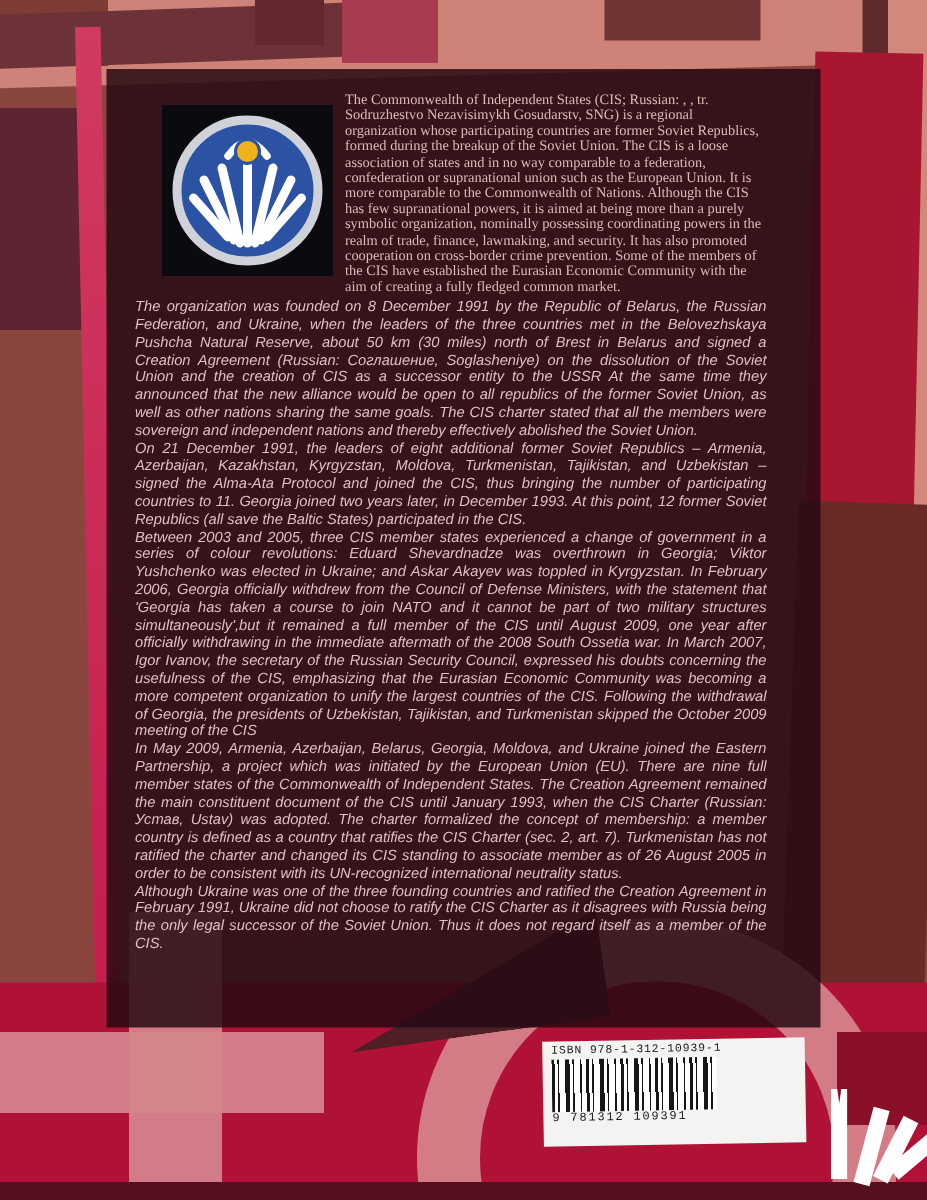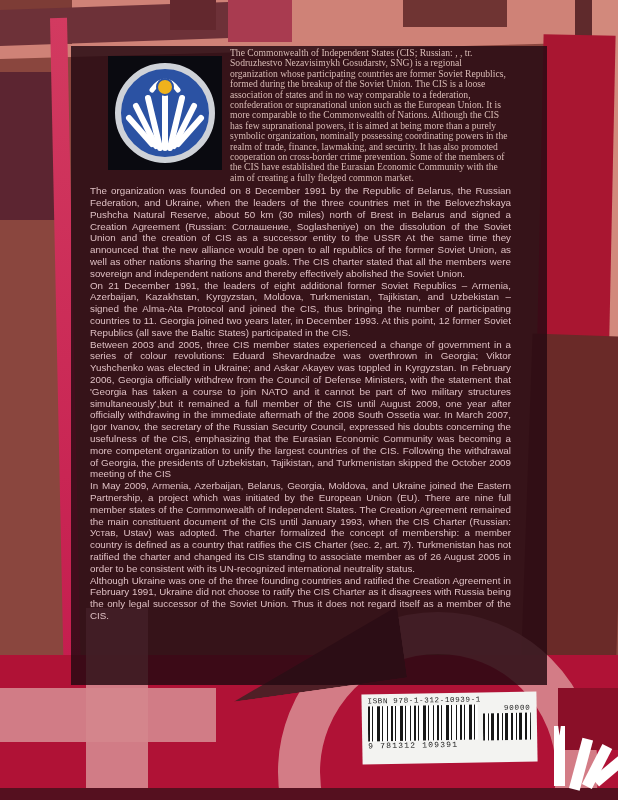--- a/index.html
+++ b/index.html
@@ -29,33 +29,33 @@
   .s-bottom-wedge{left:228px;top:618px;width:175px;height:72px;background:#4f1f26;transform:rotate(-8deg);clip-path:polygon(0 100%,100% 0,100% 100%);}
   .s-br-block{left:558px;top:688px;width:60px;height:62px;background:#8a0f28;}
   .s-bottom-edge{left:0;top:788px;width:618px;height:12px;background:#55101f;}
 
   
   .panel{
     position:absolute;left:71px;top:46px;width:476px;height:639px;
     background:rgba(38,10,18,.84);
     box-sizing:border-box;
   }
-  .lead-row{display:flex;align-items:flex-start;}
+  .lead-row{display:flex;align-items:flex-start;padding-top:14px;}
   .emblem{margin-left:37px;margin-top:10px;width:114px;height:114px;flex:0 0 auto;}
   .lead-text{
     margin-left:8px;margin-top:2px;width:282px;
     font-family:"Liberation Serif",serif;
     font-size:9.6px;line-height:10.4px;color:#d9bcb6;
   }
   .body-text{
     margin:2px 36px 0 19px;
     font-size:9.8px;line-height:11.8px;color:#dfc0c4;
     text-align:justify;
   }
-  .body-text p{margin:0;}
+  .body-text p{margin:0;font-style:italic;}
 
   
   .barcode-label{
     position:absolute;left:362px;top:693px;width:175px;height:70px;
     background:#f3f3f1;transform:rotate(-1deg);
     box-sizing:border-box;padding:3px 6px 2px 6px;
     font-family:"Liberation Mono","DejaVu Sans Mono",monospace;color:#1c1c1c;
   }
   .isbn-line{font-size:7.6px;letter-spacing:.6px;white-space:nowrap;}
   .bc-row{display:flex;gap:5px;margin-top:1px;}
@@ -138,24 +138,20 @@
   </div>
 </div>
 
 <div class="barcode-label">
   <div class="isbn-line">ISBN 978-1-312-10939-1</div>
   <div class="bc-row">
     <div class="bc-main">
       <div class="bars"></div>
       <div class="bc-digits">9 781312 109391</div>
     </div>
-    <div class="bc-supp">
-      <div class="price-code">90000</div>
-      <div class="bars-supp"></div>
-    </div>
   </div>
 </div>
 
 <div class="publisher-logo">
   <div class="book book1"></div>
   <div class="book book2"></div>
   <div class="book book3"></div>
   <div class="book book4"></div>
 </div>
 

